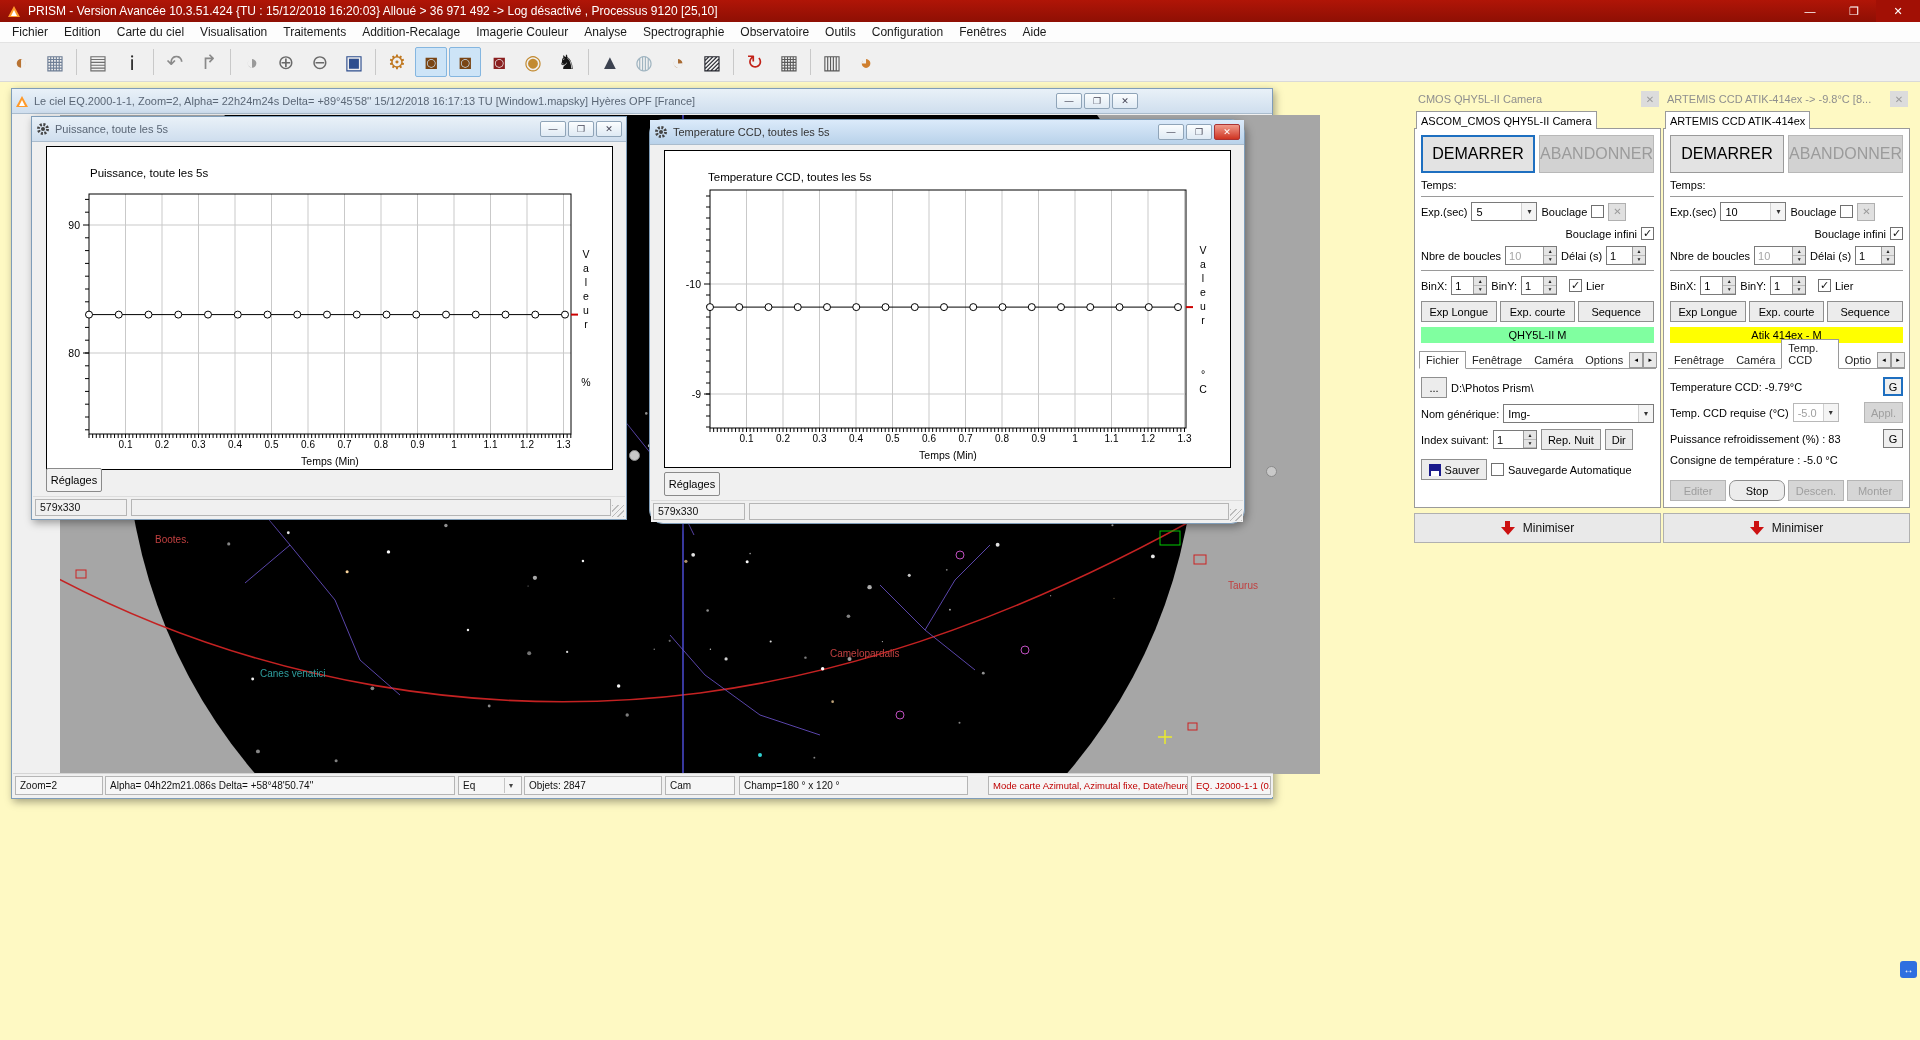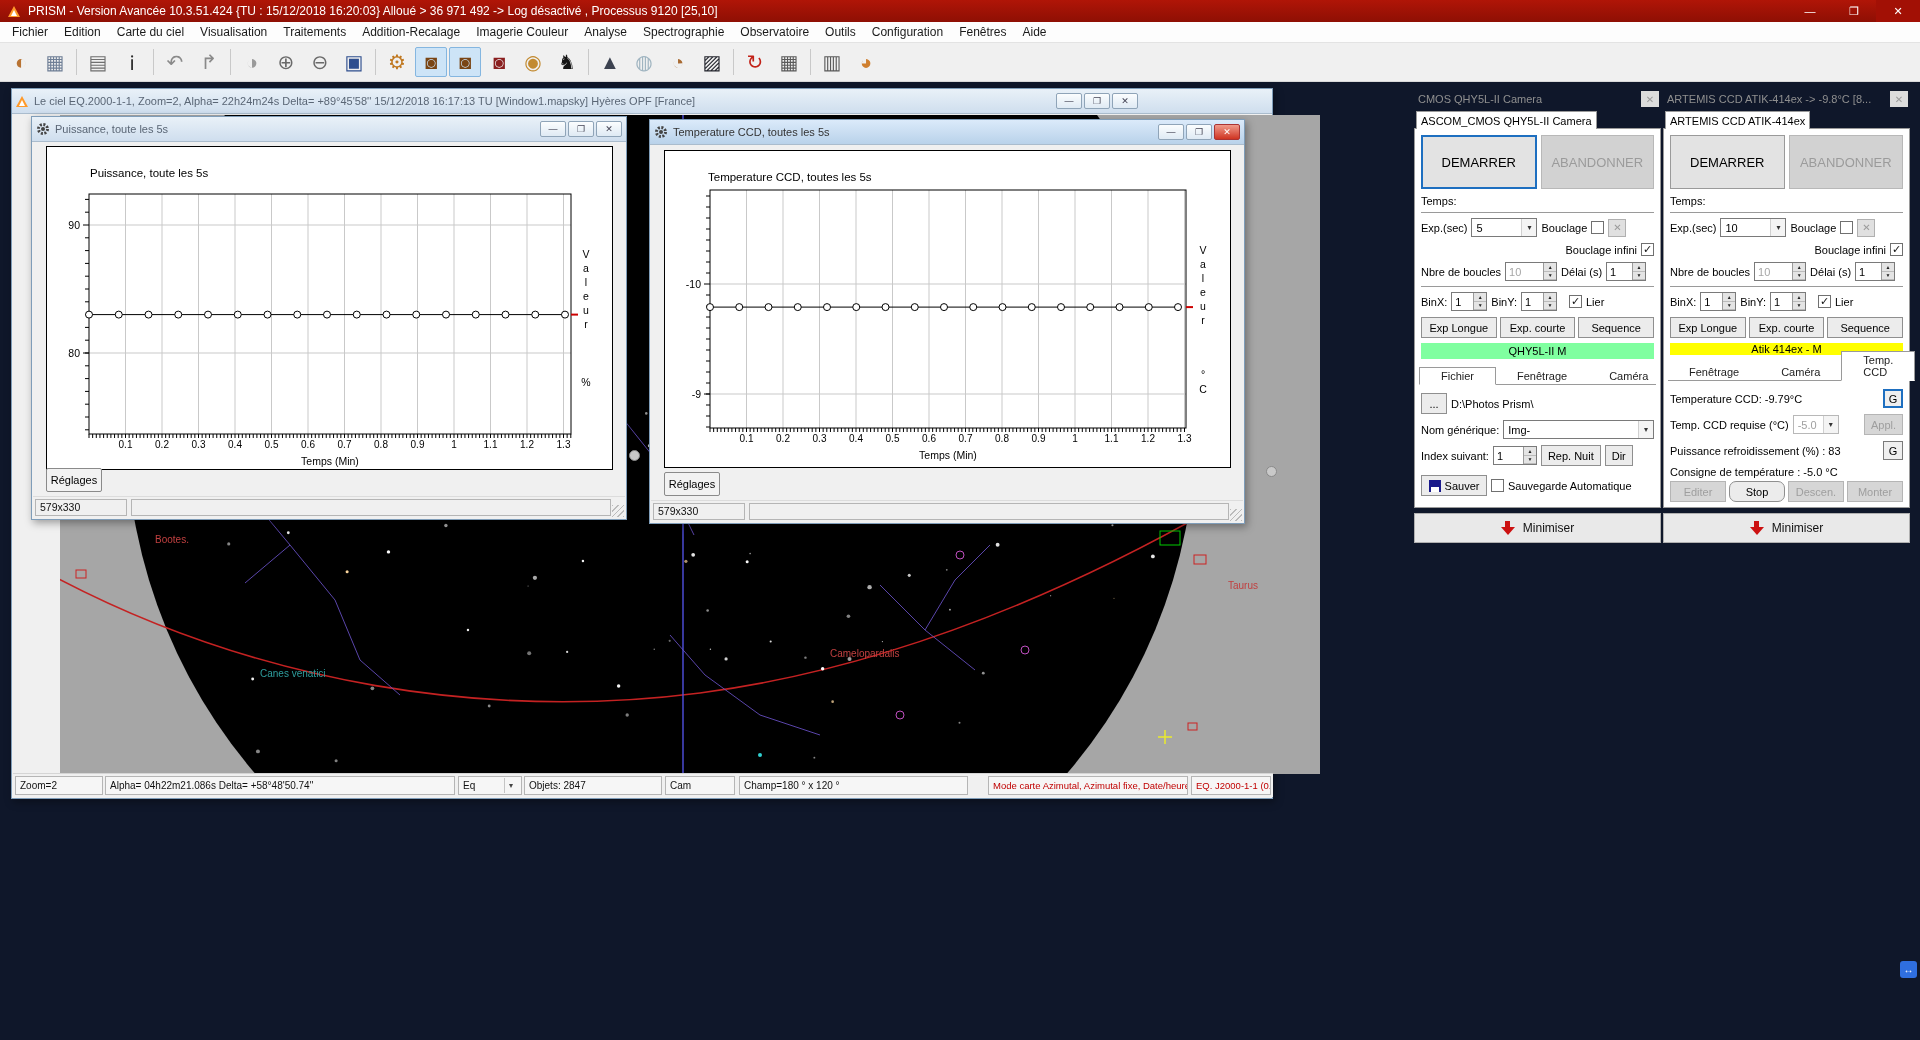--- a/index.html
+++ b/index.html
@@ -1,17 +1,17 @@
 <!DOCTYPE html>
 <html><head>
 <meta charset="utf-8">
 <style>
   * { margin:0; padding:0; box-sizing:border-box; }
   body { font-family:"Liberation Sans", sans-serif; background:#ccc; }
-  #screen { position:relative; width:1920px; height:1040px; background:#0f172a; overflow:hidden; }
+  #screen { position:relative; width:1920px; height:1040px; background:#fef9c3; overflow:hidden; }
 
   
   #titlebar { position:absolute; left:0; top:0; width:1920px; height:22px;
     background:linear-gradient(#b01507,#8e0f04); display:flex; align-items:center; color:#fff; }
   #app-icon { width:13px; height:13px; margin:0 7px 0 8px; position:relative; }
   #app-icon:before { content:""; position:absolute; left:0; top:1px; border-left:6px solid transparent;
     border-right:6px solid transparent; border-bottom:11px solid #ff9a2a; }
   #app-icon:after { content:""; position:absolute; left:3px; top:5px; border-left:3px solid transparent;
     border-right:3px solid transparent; border-bottom:6px solid #ffffff; }
   #app-title { font-size:12px; white-space:nowrap; }
@@ -76,21 +76,21 @@
   .panel { position:absolute; top:88px; width:247px; }
   .p-header { height:22px; display:flex; align-items:center; font-size:11px; color:#8f8f8f;
     padding:0 2px 0 4px; white-space:nowrap; overflow:hidden; }
   .p-close { margin-left:auto; width:18px; height:16px; background:#dcdcdc; color:#9a9a9a;
     font-size:10px; display:flex; align-items:center; justify-content:center; flex:none; }
   .p-tab { display:inline-block; font-size:11px; background:#fff; border:1px solid #9a9a9a; border-bottom:none;
     padding:3px 4px 2px; position:relative; top:1px; margin-left:2px; }
   .p-body { background:#fff; border:1px solid #9a9a9a; height:380px; padding:3px 4px; display:flex; flex-direction:column; }
   .prow { display:flex; align-items:center; gap:4px; font-size:11px; margin:3px 2px; white-space:nowrap; }
   .bigbtns { display:flex; gap:4px; margin:3px 2px; }
-  .bigbtn { flex:1; height:54px; font-size:13px; display:flex; align-items:center; justify-content:center;
+  .bigbtn { flex:1; height:38px; font-size:16px; display:flex; align-items:center; justify-content:center;
     background:#e3e3e3; border:1px solid #9a9a9a; }
   .bigbtn.focus { border:2px solid #1e6fc0; }
   .bigbtn.dis { background:#d2d2d2; color:#9b9b9b; border-color:#b8b8b8; }
   .sep-line { border:none; border-top:1px solid #9a9a9a; margin:2px 2px; }
   .combo { border:1px solid #7a7a7a; background:#fff; height:19px; display:flex; align-items:center;
     font-size:11px; padding-left:4px; }
   .combo .ar { margin-left:auto; width:15px; height:100%; display:flex; align-items:center;
     justify-content:center; font-size:8px; color:#333; background:#f4f4f4; border-left:1px solid #d0d0d0; }
   .combo.dis { color:#a0a0a0; border-color:#b8b8b8; }
   .spin { border:1px solid #7a7a7a; background:#fff; height:19px; display:flex; align-items:center; font-size:11px; }
@@ -101,21 +101,21 @@
     justify-content:center; color:#222; border-bottom:1px solid #bbb; }
   .cb { width:13px; height:13px; border:1px solid #707070; background:#fff; display:inline-flex;
     align-items:center; justify-content:center; font-size:11px; color:#111; flex:none; }
   .xbtn { width:18px; height:18px; background:#e0e0e0; border:1px solid #b0b0b0; color:#9a9a9a;
     display:flex; align-items:center; justify-content:center; font-size:10px; }
   .sbtn { background:#ececec; border:1px solid #8f8f8f; font-size:11px; height:21px;
     display:flex; align-items:center; justify-content:center; padding:0 6px; }
   .sbtn.dis { background:#d6d6d6; color:#9e9e9e; border-color:#b5b5b5; }
   .banner { height:16px; font-size:11px; display:flex; align-items:center; justify-content:center; color:#000; margin:2px 2px; }
   .tabs2 { display:flex; align-items:flex-end; border-bottom:1px solid #9a9a9a; margin:2px 0 0; height:22px; }
-  .tab2 { font-size:11px; padding:2px 21px; color:#222; }
+  .tab2 { font-size:11px; padding:2px 6px; color:#222; }
   .tab2.on { background:#fff; border:1px solid #9a9a9a; border-bottom:1px solid #fff; position:relative; top:1px; }
   .tab-arrows { margin-left:auto; display:flex; }
   .tab-arrows div { width:14px; height:16px; border:1px solid #9a9a9a; background:#e8e8e8;
     display:flex; align-items:center; justify-content:center; font-size:7px; }
   .gbtn { width:20px; height:19px; border:1px solid #7a7a7a; background:#efefef; font-size:11px;
     display:flex; align-items:center; justify-content:center; margin-left:auto; }
   .gbtn.focus { border:2px solid #1e6fc0; }
   .minimiser { height:30px; margin-top:5px; background:#e9e9e9; border:1px solid #b0b0b0;
     display:flex; align-items:center; justify-content:center; gap:8px; font-size:12px; color:#111; }
   .redarrow { display:inline-flex; flex-direction:column; align-items:center; }
@@ -607,21 +607,21 @@
       <div class="reglages">Réglages</div>
       <div class="chart-status">
         <div class="s1">579x330</div>
         <div class="s2"></div>
           <div class="grip"></div>
       </div>
     </div>
   </div>
   <div class="knob" style="left:629px; top:450px;"></div>
 
-  <div class="mdi" id="chart-window-2" style="left:649px; top:119px; width:596px; height:405px;">
+  <div class="mdi" id="chart-window-2" style="left:649px; top:119px; width:596px; height:405px;border-radius:14px;">
     <div class="mdi-titlebar active">
       <svg class="gear" viewBox="0 0 14 14">
         <circle cx="7" cy="7" r="4.5" fill="none" stroke="#444" stroke-width="3" stroke-dasharray="2 1.5"></circle>
         <circle cx="7" cy="7" r="2" fill="#444"></circle>
         </svg>
       <div class="mdi-title" style="color:#333;">Temperature CCD, toutes les 5s</div>
       <div class="mdi-btns">
         <div class="mbtn">—</div>
         <div class="mbtn">❐</div>
         <div class="mbtn red">✕</div>

